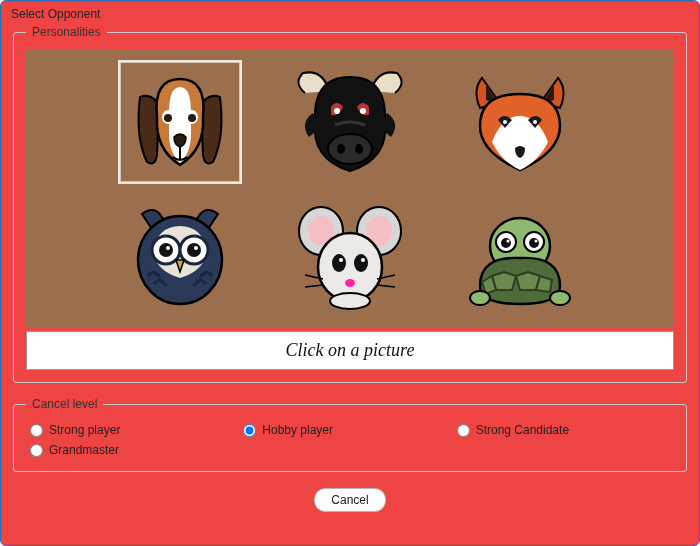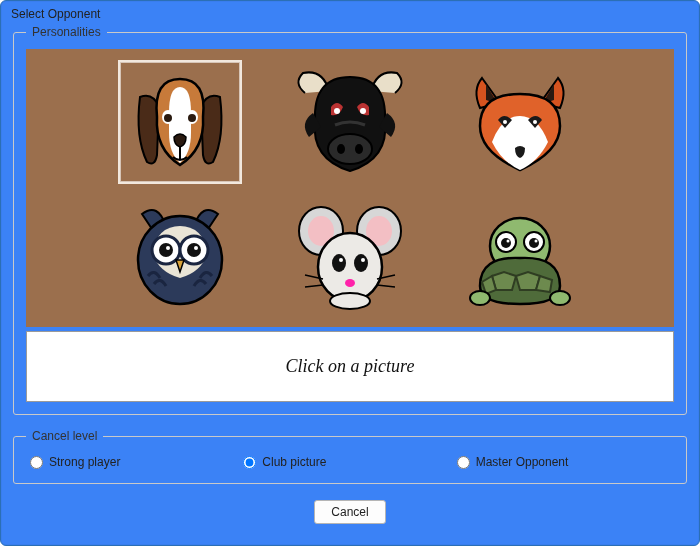--- a/index.html
+++ b/index.html
@@ -9,21 +9,21 @@
     background:#ffffff;
     font-family: "Segoe UI", Tahoma, sans-serif;
     font-size:12px;
     color:#222;
     overflow:hidden;
   }
   .window {
     width:700px; height:546px;
     border:1px solid #2b6fb5;
     border-radius:6px;
-    background:#3b82f6;
+    background:#ef4444;
     display:flex; flex-direction:column;
     box-shadow: 0 0 0 1px rgba(0,0,0,0.03) inset;
   }
   .titlebar {
     padding:6px 10px 4px 10px;
     font-size:12px;
     color:#222;
   }
   .content {
     flex:1;
@@ -67,21 +67,21 @@
     box-shadow: inset 0 0 0 1px rgba(255,255,255,0.6);
   }
   .prompt-bar {
     margin-top:4px;
     background:#fff;
     border:1px solid #9a9a9a;
     text-align:center;
     font-style:italic;
     font-family: Georgia, "Times New Roman", serif;
     font-size:18px;
-    padding:24px 6px;
+    padding:8px 6px;
     color:#111;
   }
   .levels {
     display:grid;
     grid-template-columns: 1fr 1fr 1fr;
     row-gap:6px;
     padding:2px 4px;
   }
   .radio {
     display:flex; align-items:center; gap:6px;
@@ -91,21 +91,21 @@
   .radio input { margin:0; }
   .footer {
     display:flex; justify-content:center;
     padding:2px 0 10px 0;
   }
   .btn {
     min-width:72px;
     padding:4px 14px;
     background:#fdfdfd;
     border:1px solid #b5b5b5;
-    border-radius:3px;
+    border-radius:11px;
     font-size:12px;
     color:#222;
     cursor:pointer;
   }
   svg { display:block; }
 </style>
 </head>
 <body>
 
 <div class="window">
@@ -246,25 +246,29 @@
 
     <fieldset>
       <legend>Cancel level</legend>
       <div class="levels">
         <label class="radio">
           <input type="radio" name="lvl" style="">
           <span>Strong player</span>
         </label>
         <label class="radio">
           <input type="radio" name="lvl" checked="" style="">
-          <span>Club picture</span>
+          <span>Hobby player</span>
         </label>
         <label class="radio">
           <input type="radio" name="lvl" style="">
-          <span>Master Opponent</span>
+          <span>Strong Candidate</span>
+        </label>
+        <label class="radio">
+          <input type="radio" name="lvl" style="">
+          <span>Grandmaster</span>
         </label>
       </div>
     </fieldset>
 
     <div class="footer">
       <button class="btn">Cancel</button>
     </div>
 
   </div>
 </div>

